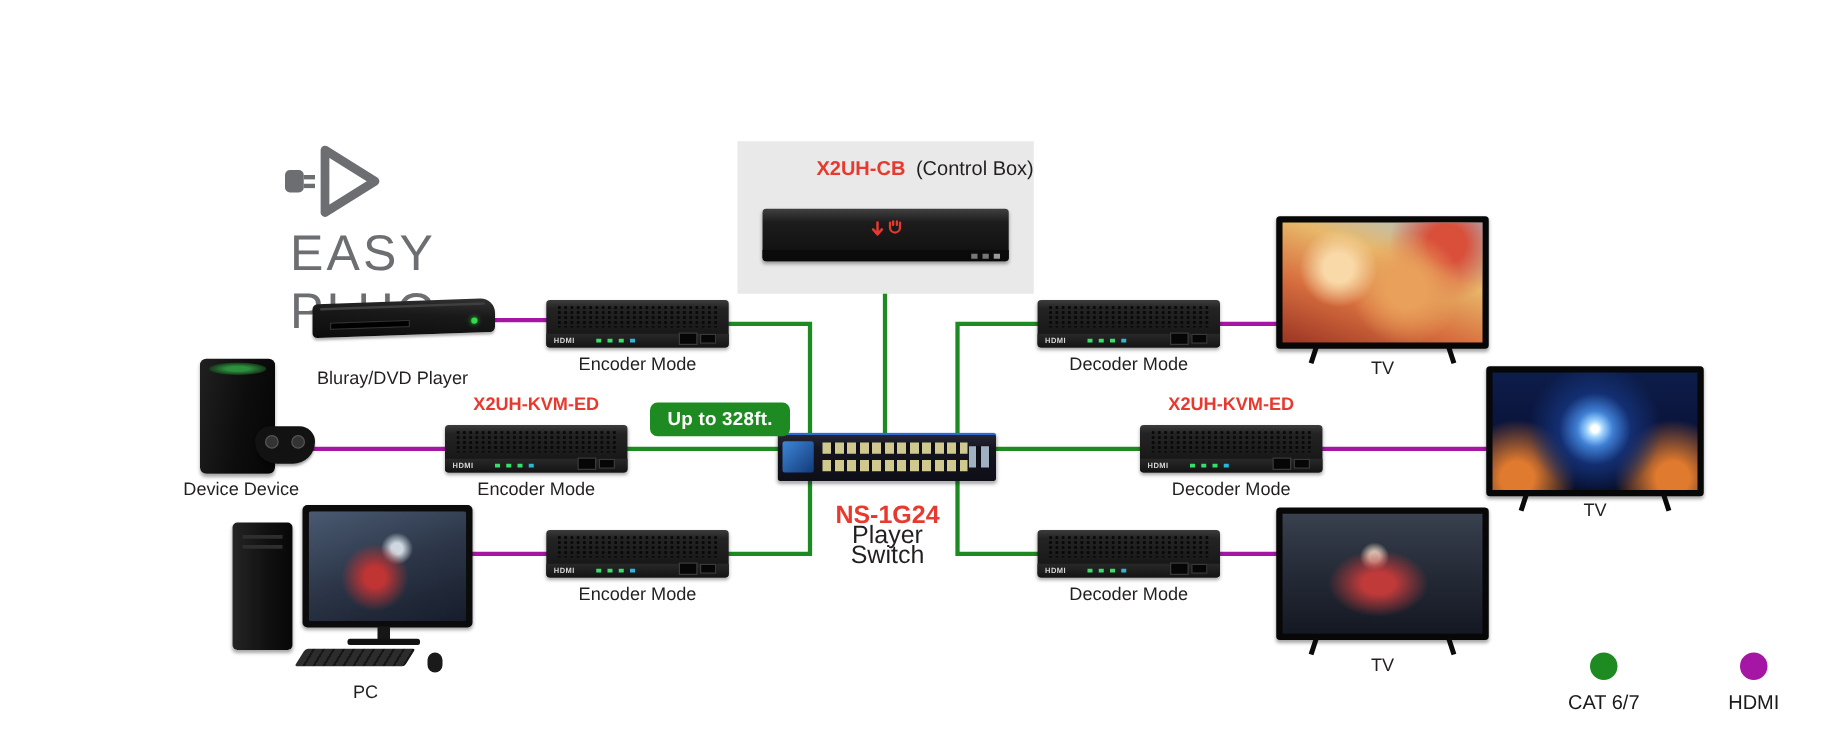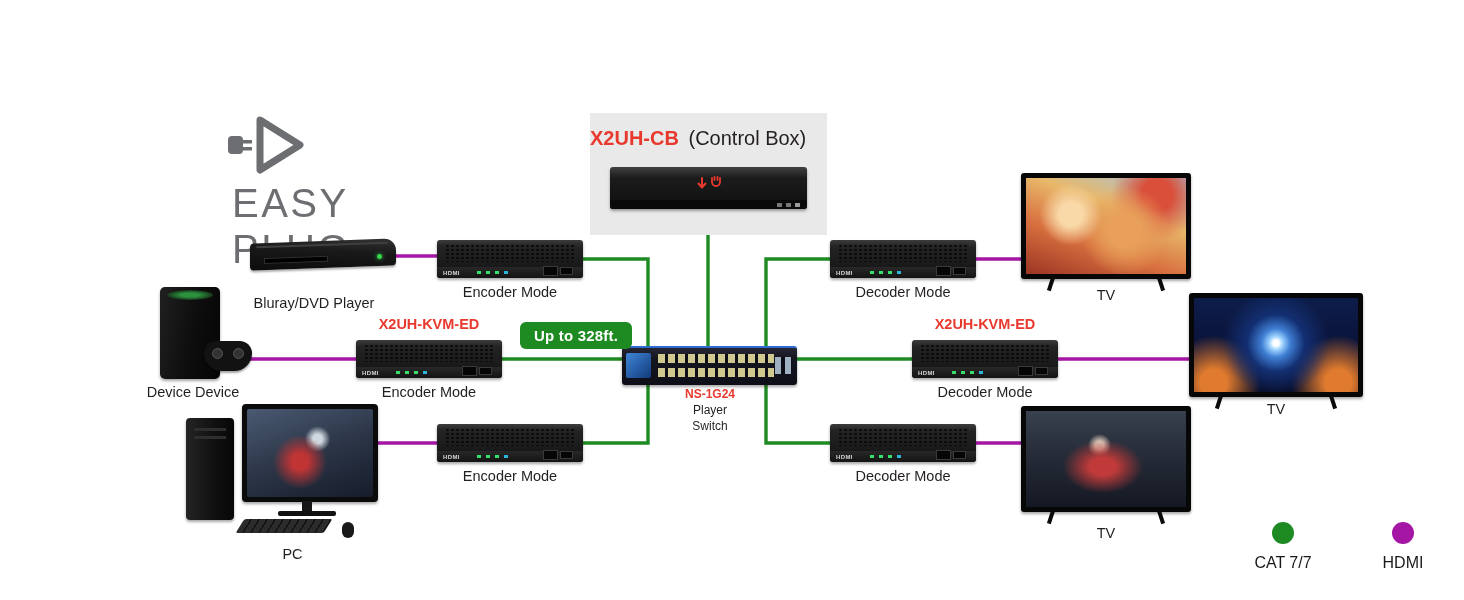--- a/index.html
+++ b/index.html
@@ -23,21 +23,21 @@
 
   
   .brand{position:absolute;left:226px;top:104px;z-index:2;display:flex;align-items:flex-start;flex-direction:column;}
   .brand-icon{width:84px;height:70px;margin-top:6px;}
   .brand-text{margin-left:6px;width:248px;color:var(--muted);}
   .brand-line1{font-size:40px;letter-spacing:2.5px;line-height:46px;}
   .brand-line2{font-size:40px;letter-spacing:2.5px;line-height:44px;text-align:right;padding-right:2px;}
 
   
   .control-panel{position:absolute;left:590px;top:113px;width:237px;height:122px;background:#e9e9e9;z-index:2;}
-  .control-title{margin-top:14px;text-align:left;font-size:20px;}
+  .control-title{margin-top:14px;text-align:right;font-size:16px;}
   .control-sub{color:var(--ink);font-weight:500;margin-left:4px;}
   .cbox{position:absolute;left:20px;top:54px;width:197px;height:42px;border-radius:3px;
         background:linear-gradient(180deg,#404040 0%,#1c1c1c 26%,#141414 70%,#0a0a0a 100%);
         box-shadow:0 2px 3px rgba(0,0,0,.35);}
   .cbox::after{content:"";position:absolute;left:0;right:0;bottom:0;height:9px;background:#0a0a0a;border-radius:0 0 3px 3px;}
   .cbox-logo{position:absolute;left:50%;top:9px;transform:translateX(-50%);width:30px;height:18px;z-index:2;}
   .cbox-ports{position:absolute;right:16px;bottom:2px;width:5px;height:4px;background:#777;box-shadow:-9px 0 #777,9px 0 #999;z-index:2;}
 
   
   .avbox{position:absolute;width:146px;height:38px;border-radius:3px;z-index:2;
@@ -61,22 +61,22 @@
          background:linear-gradient(180deg,#262634 0%,#15151f 30%,#0e0e18 100%);
          box-shadow:0 2px 3px rgba(0,0,0,.35);}
   .switch::before{content:"";position:absolute;left:4px;top:5px;width:25px;height:25px;border-radius:2px;
          background:linear-gradient(135deg,#3f86d8,#123a7a);}
   .ports-row{position:absolute;left:36px;width:116px;height:9px;
          background:repeating-linear-gradient(90deg,#cfc98f 0 7px,#0e0e18 7px 10px);}
   .row1{top:6px;}
   .row2{top:20px;}
   .uplink{position:absolute;right:5px;top:9px;width:17px;height:17px;
          background:repeating-linear-gradient(90deg,#9fb0c0 0 6px,#0e0e18 6px 10px);}
-  .switch-label{position:absolute;left:620px;top:386px;width:180px;z-index:3;text-align:center;
-         font-size:12px;line-height:16px;color:var(--ink);font-weight:500;}
+  .switch-label{position:absolute;left:620px;top:404px;width:180px;z-index:3;text-align:center;
+         font-size:20px;line-height:16px;color:var(--ink);font-weight:500;}
 
   
   .badge{position:absolute;left:520px;top:322px;z-index:4;background:var(--cat);color:#fff;
          font-size:15px;font-weight:700;padding:5px 14px;border-radius:6px;letter-spacing:.2px;}
 
   
   .bluray{position:absolute;left:250px;top:241px;width:146px;height:27px;z-index:2;
          border-radius:4px 12px 4px 4px;transform:skewY(-2deg);
          background:linear-gradient(185deg,#333 0%,#191919 40%,#0c0c0c 100%);
          box-shadow:0 2px 2px rgba(0,0,0,.3);}
@@ -296,20 +296,20 @@
       <div class="tv-screen screen-violin"></div>
     </div>
     <span class="tv-foot foot-l"></span>
     <span class="tv-foot foot-r"></span>
   </div>
   <div class="lbl" style="left:1021px;top:525px;width:170px;">TV</div>
 
 
   <div class="legend-item" style="left:1241px;top:522px;">
     <span class="legend-dot" style="background-color: rgb(30, 138, 34);"></span>
-    <div class="legend-label">CAT 7/7</div>
+    <div class="legend-label">CAT 6/7</div>
   </div>
   <div class="legend-item" style="left:1361px;top:522px;">
     <span class="legend-dot" style="background-color: rgb(165, 22, 165);"></span>
     <div class="legend-label">HDMI</div>
   </div>
 
 </div>
 
 </body></html>

